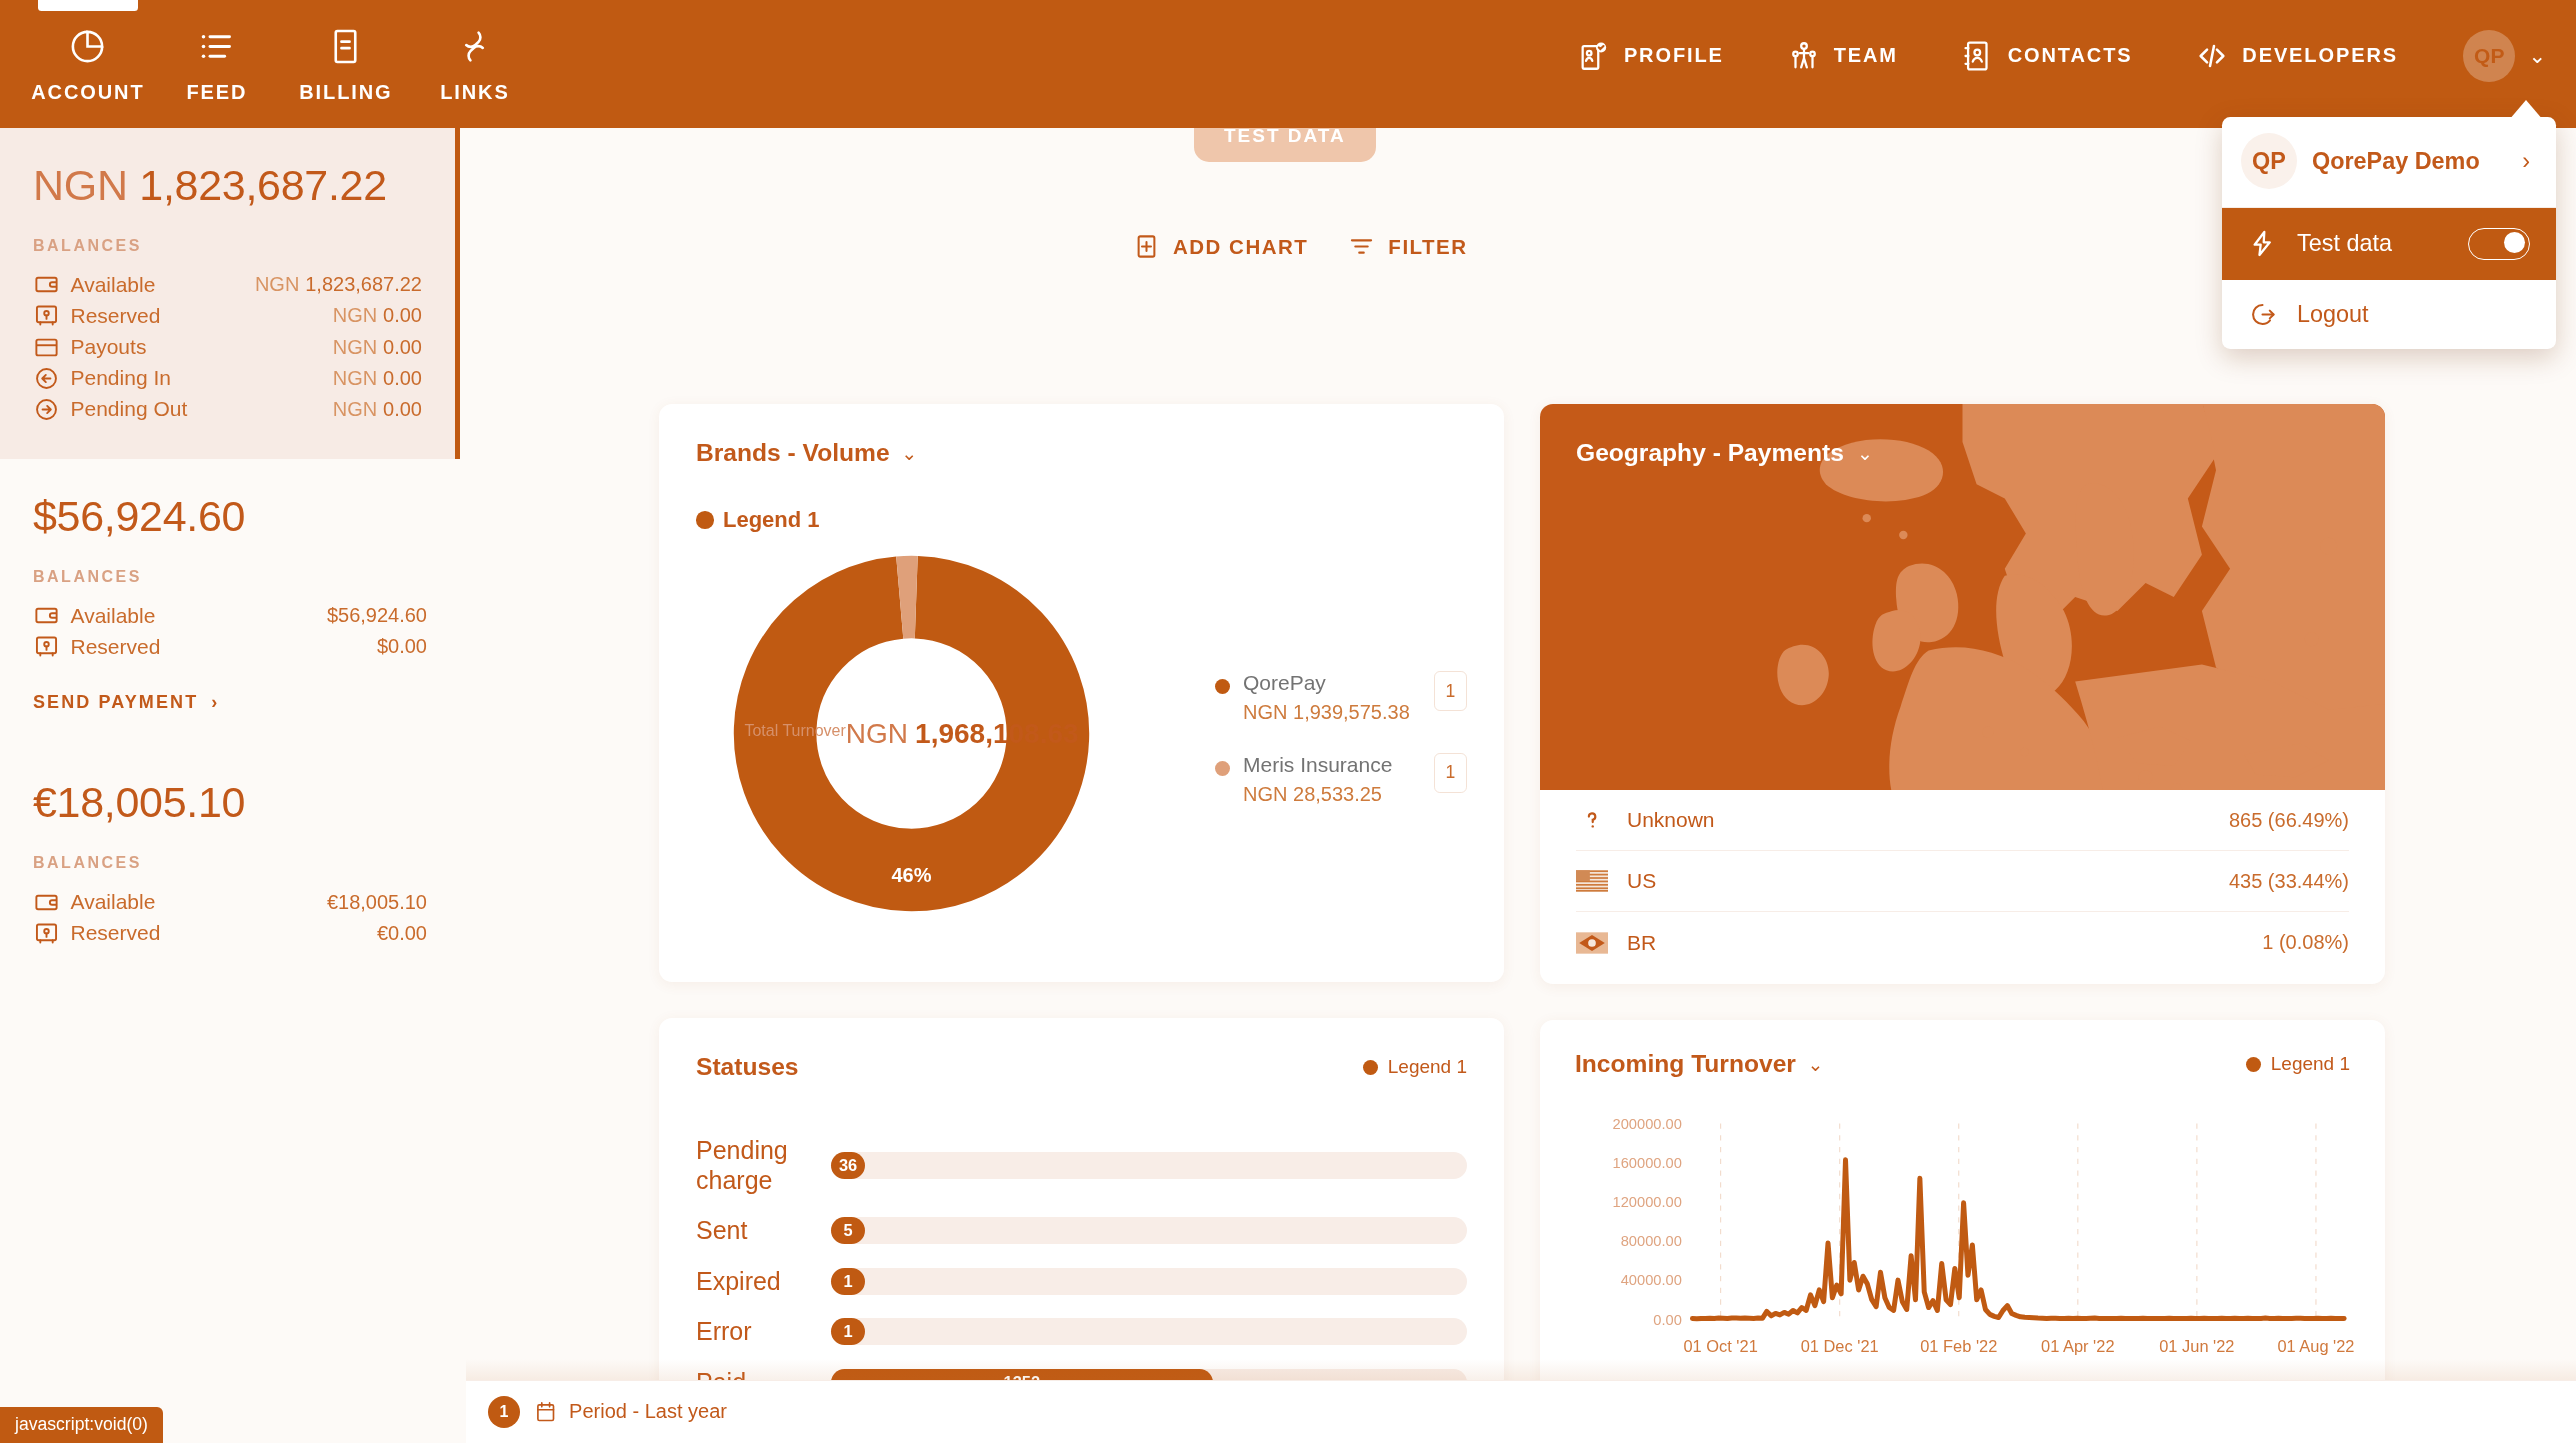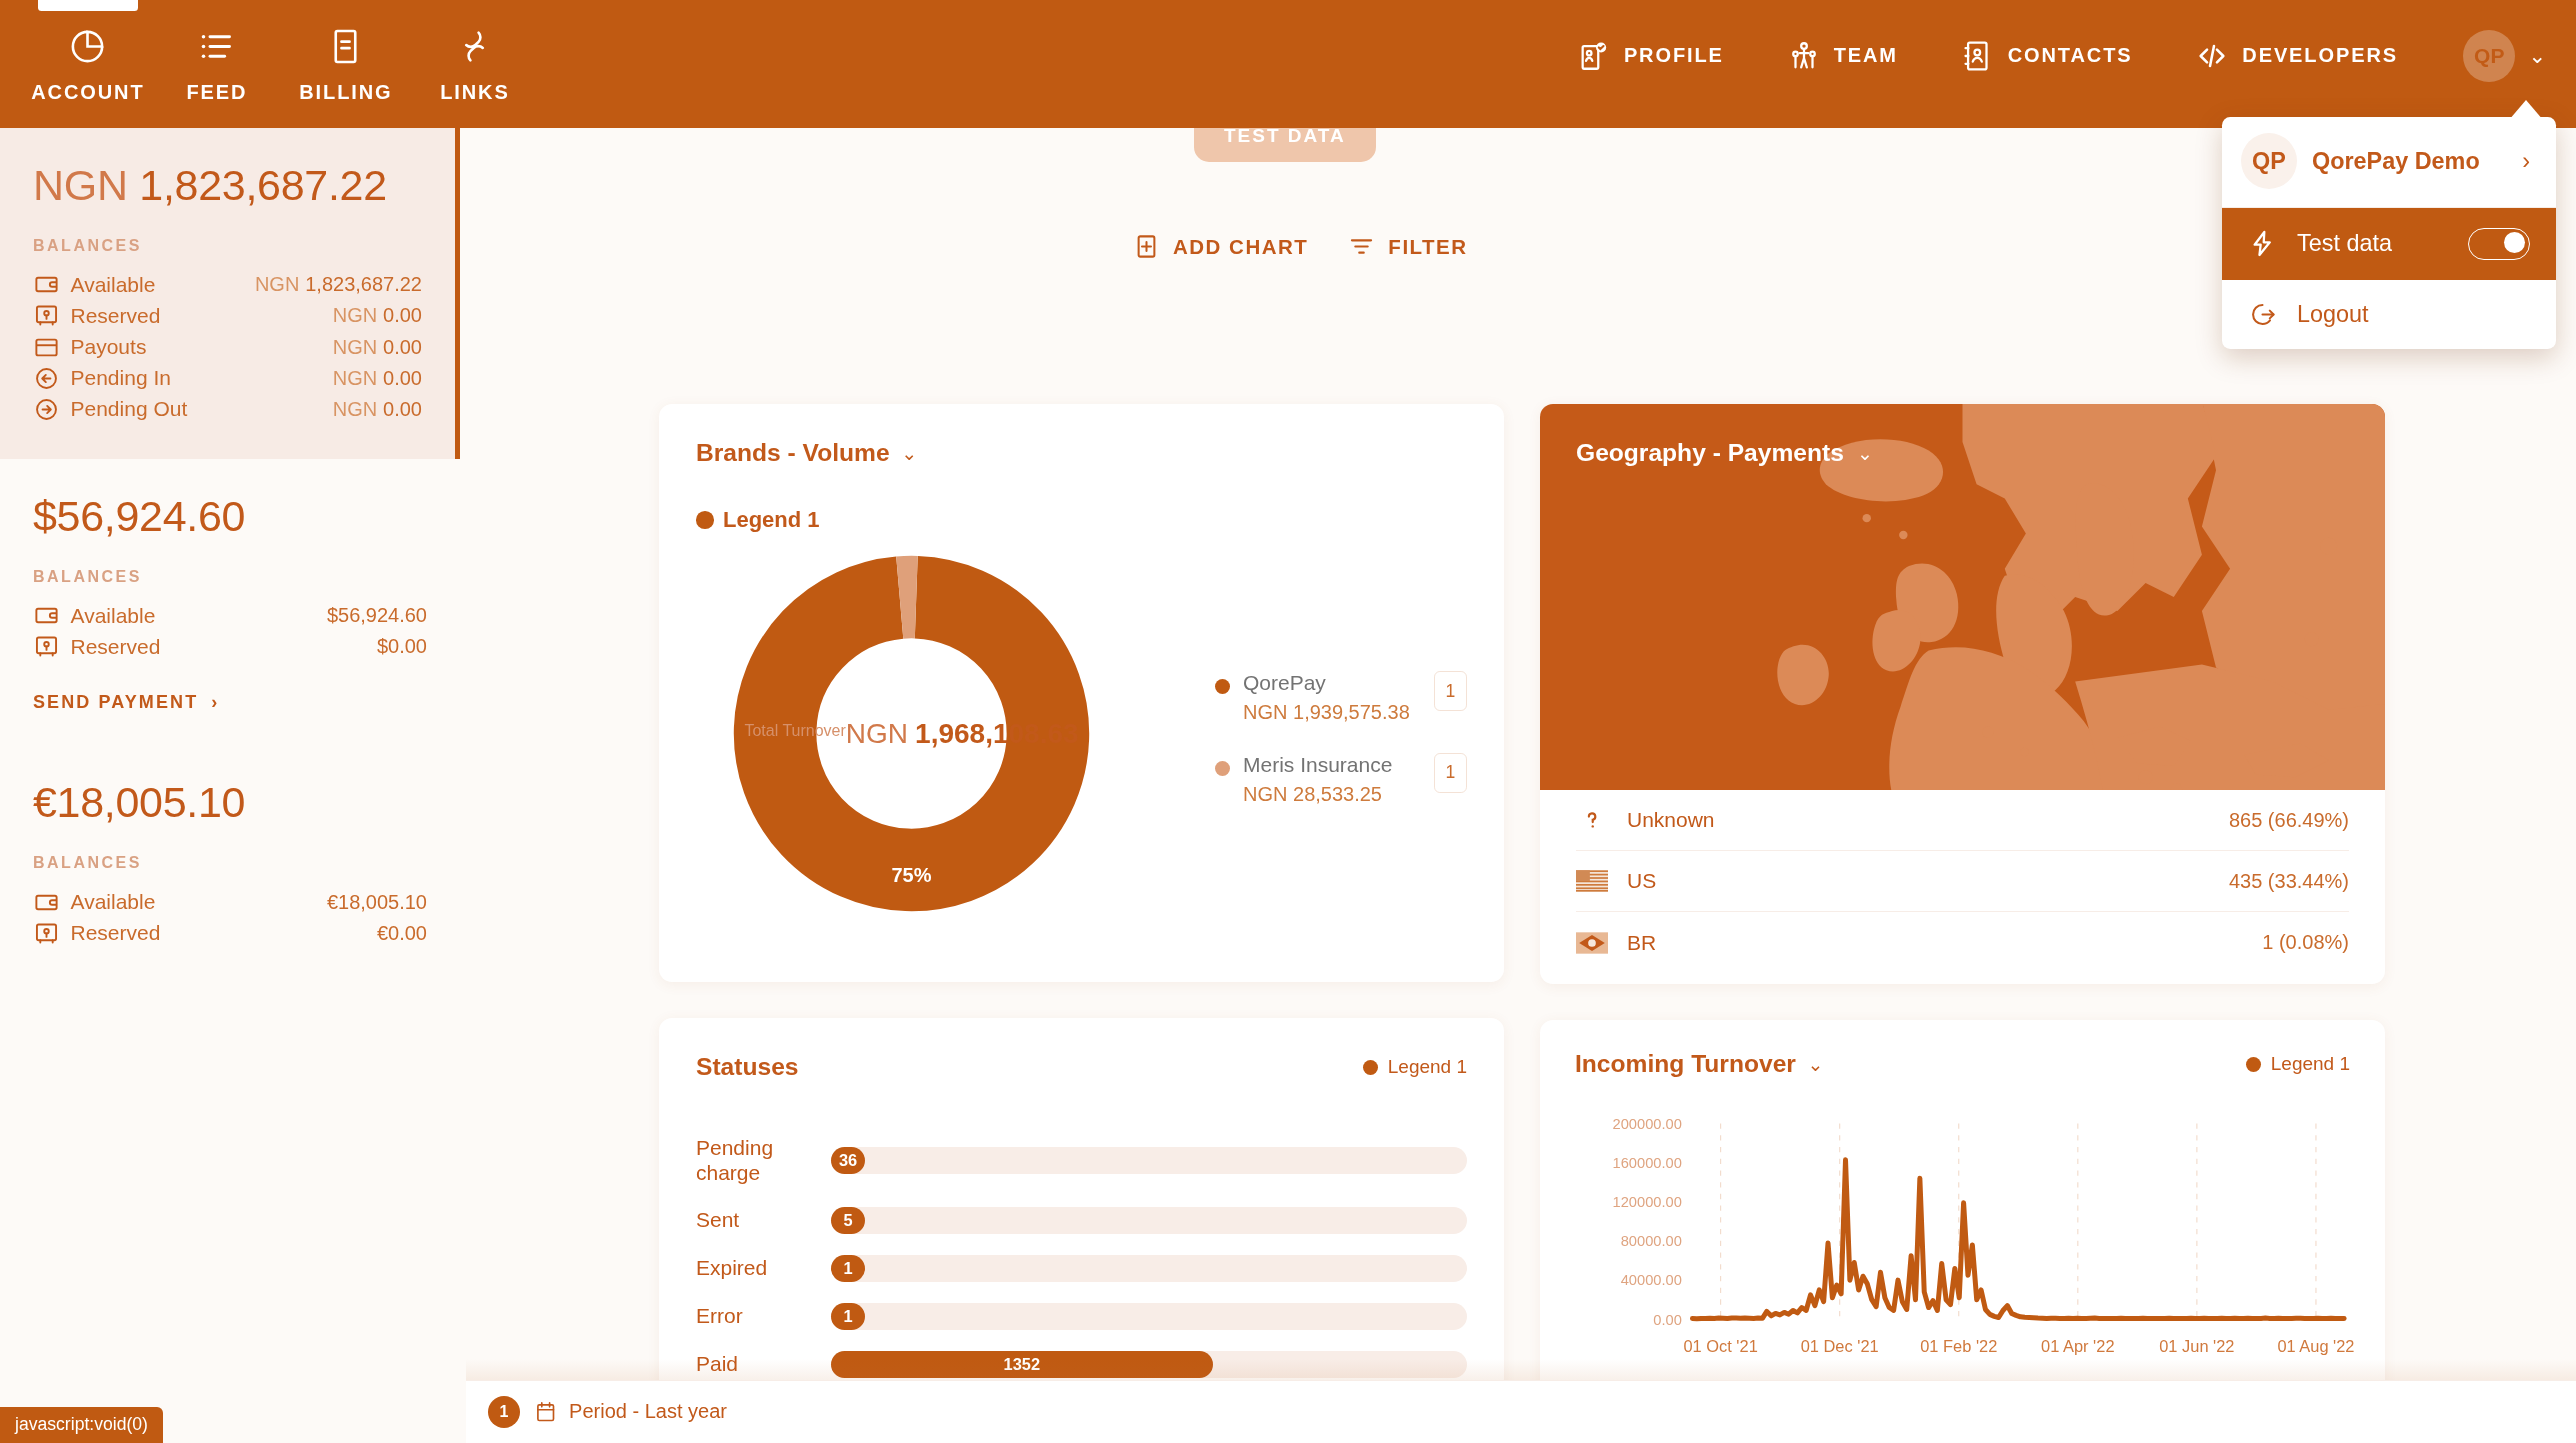--- a/index.html
+++ b/index.html
@@ -189,21 +189,21 @@
     min-width:33px; height:40px; display:flex; align-items:center; justify-content:center;
     font-size:17.6px; color:#C96B2C; padding:0 8.2px;
   }
 
   
   .card.statuses { height:527px; padding:35px 37px 0; }
   .st-head { display:flex; align-items:center; justify-content:space-between; }
   .st-list { margin-top:55px; }
   .st-row { display:flex; align-items:center; margin-bottom:21px; }
   .st-label {
-    width:135px; flex:0 0 135px; font-size:21px; color:#C2591A;
+    width:135px; flex:0 0 135px; font-size:25px; color:#C2591A;
     line-height:1.18; padding-right:5.9px;
   }
   .st-bar { flex:1; height:27px; background:#F8EDE7; border-radius:13.5px; position:relative; }
   .st-fill {
     position:absolute; left:0; top:0; height:27px; background:#C05A12;
     border-radius:13.5px; display:flex; align-items:center; justify-content:center;
     color:#fff; font-size:16.4px; font-weight:600; min-width:34px;
   }
 
   
@@ -591,21 +591,21 @@
                 <circle cx="100" cy="100" r="76" fill="none" stroke="#C05A12" stroke-width="46" stroke-dasharray="468.1 9.6" stroke-dashoffset="0" transform="rotate(-88 100 100)"></circle>
                 <circle cx="100" cy="100" r="76" fill="none" stroke="#DFA07A" stroke-width="46" stroke-dasharray="9.6 468.1" stroke-dashoffset="-468.1" transform="rotate(-88 100 100)"></circle>
               </svg>
             </div>
             <div class="donut-center">
               <div class="cap">Total Turnover</div>
               <div class="amt">
                 <span class="cur">NGN</span><span>1,968,108.63</span>
               </div>
             </div>
-            <div class="donut-pct">75%</div>
+            <div class="donut-pct">46%</div>
 
             <div class="brand-list">
               <div class="brand-item">
                 <span class="dot" style="background:#C05A12"></span>
                 <span class="info">
                   <span class="nm" style="display:block">QorePay</span>
                   <span class="vl" style="display:block">
                     <span>NGN</span>
                     <span>1,939,575.38</span>
                   </span>

